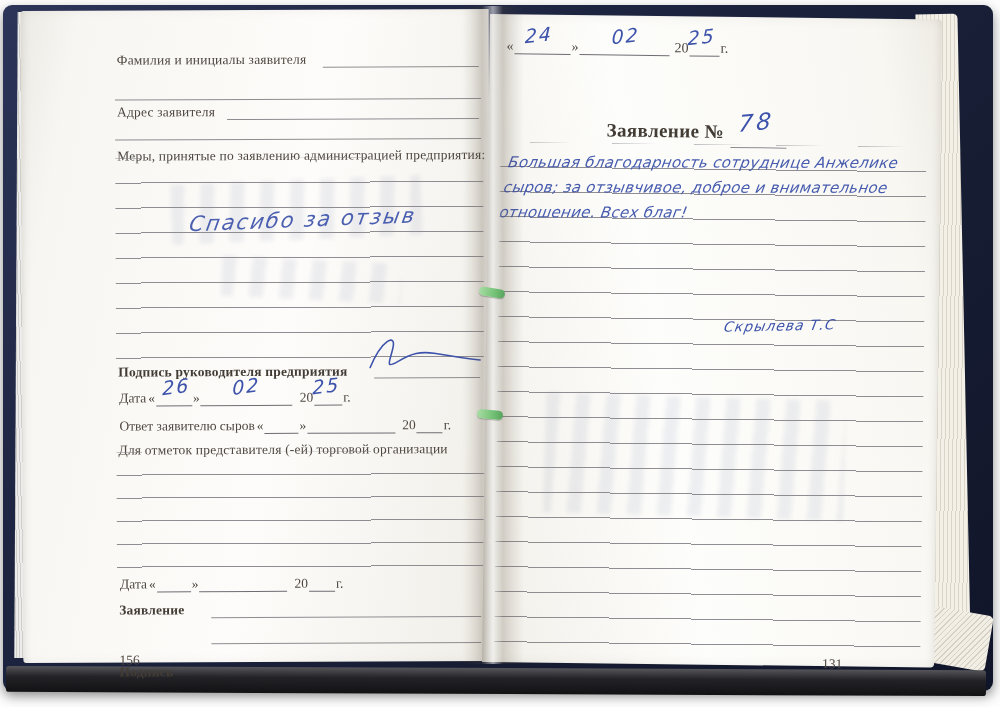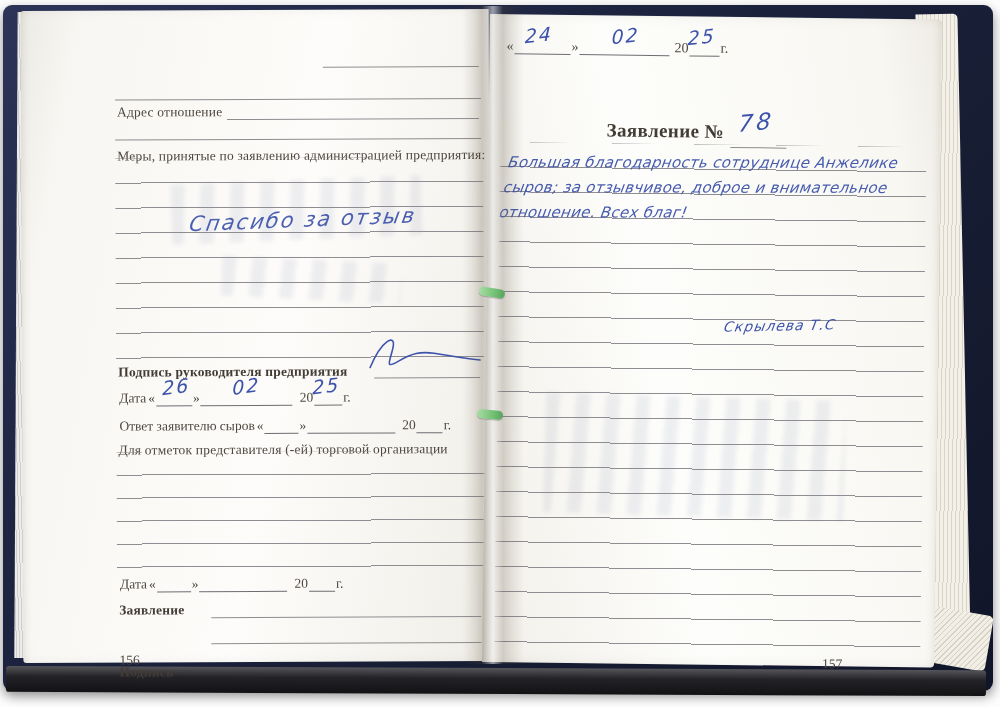--- a/index.html
+++ b/index.html
@@ -100,24 +100,25 @@
 <div class="edge-stack-left"></div>
 <div class="edge-stack-right"></div>
 <div class="edge-stack-corner"></div>
 <div class="bottom-edge"></div>
 
 <div class="page page-left">
 
   <div class="ghost" style="left:150px;top:170px;width:250px;height:60px;transform:rotate(-2deg);"></div>
   <div class="ghost" style="left:200px;top:250px;width:180px;height:40px;transform:rotate(3deg);"></div>
 
+  <span class="lbl" style="left:96px;top:42px;">Фамилия и инициалы заявителя</span>
   <span class="fline" style="left:302px;top:44px;width:156px;height:13px;"></span>
   <span class="fline" style="left:94px;top:76px;width:366px;height:13px;"></span>
 
-  <span class="lbl" style="left:96px;top:94px;">Адрес отношение</span>
+  <span class="lbl" style="left:96px;top:94px;">Адрес заявителя</span>
   <span class="fline" style="left:206px;top:96px;width:252px;height:13px;"></span>
   <span class="fline" style="left:94px;top:116px;width:366px;height:13px;"></span>
 
   <span class="lbl" style="left:96px;top:138px;">Меры, принятые по заявлению администрацией предприятия:</span>
 
   <div class="rules rules-25" style="left:94px;top:148px;width:368px;height:202px;"></div>
 
   <span class="hw hw-note" style="left:168px;top:198px;">Спасибо за отзыв</span>
 
   <svg class="sig-svg" style="left:342px;top:322px;" width="122" height="46" viewBox="0 0 122 46">
@@ -205,18 +206,18 @@
   <div class="rules rules-25" style="left:12px;top:128px;width:426px;height:515px;"></div>
 
   <div class="hw-body" style="left:16px;top:134px;">
     <div>Большая благодарность сотруднице Анжелике</div>
     <div>сыров; за отзывчивое, доброе и внимательное</div>
     <div>отношение. Всех благ!</div>
   </div>
 
   <span class="hw hw-sign" style="left:238px;top:300px;">Скрылева Т.С</span>
 
-  <span class="pagenum" style="left:340px;top:638px;">157</span>
+  <span class="pagenum" style="left:340px;top:638px;">131</span>
 </div>
 
 <div class="spine-shadow"></div>
 <div class="thread thread-1"></div>
 <div class="thread thread-2"></div>
 
 </body></html>

